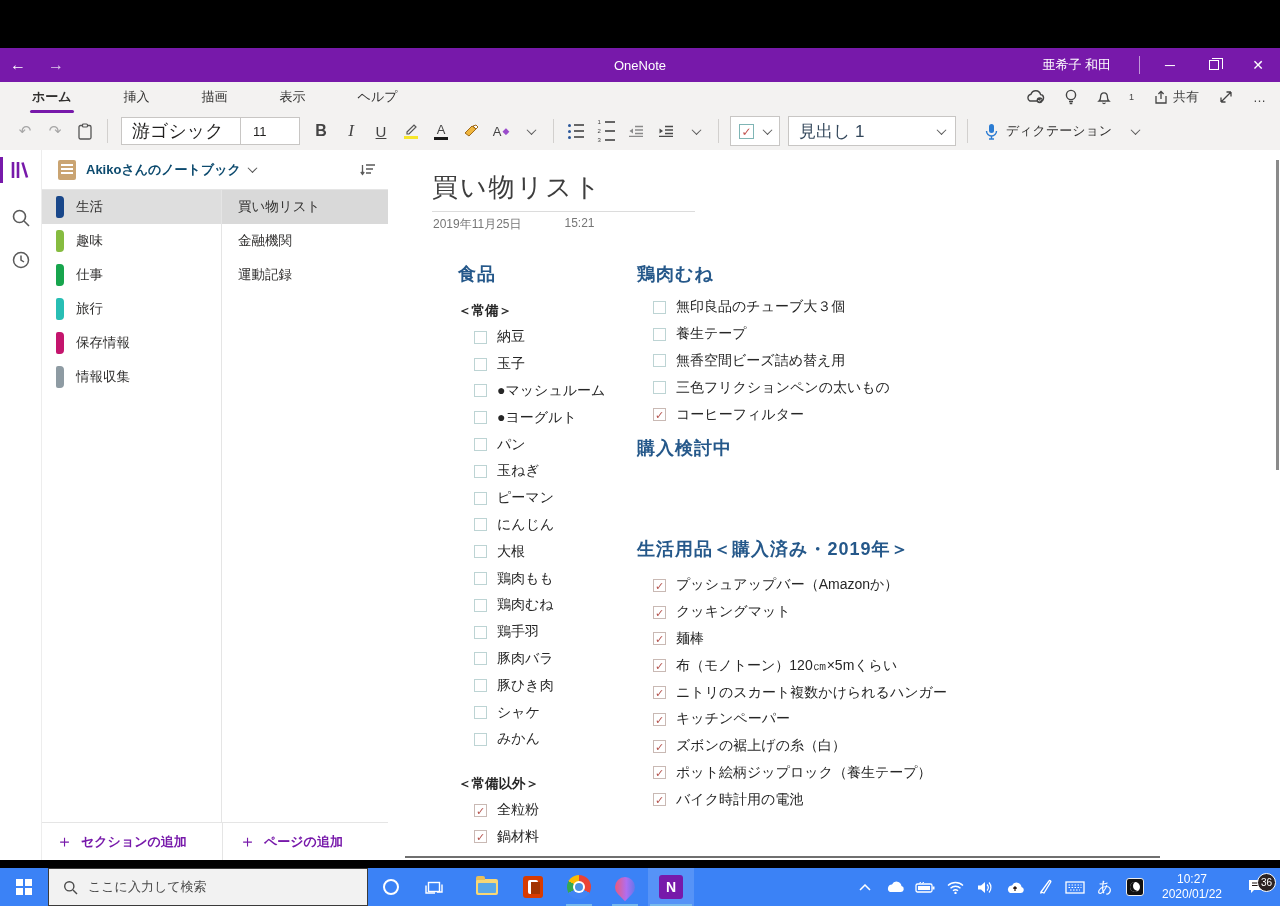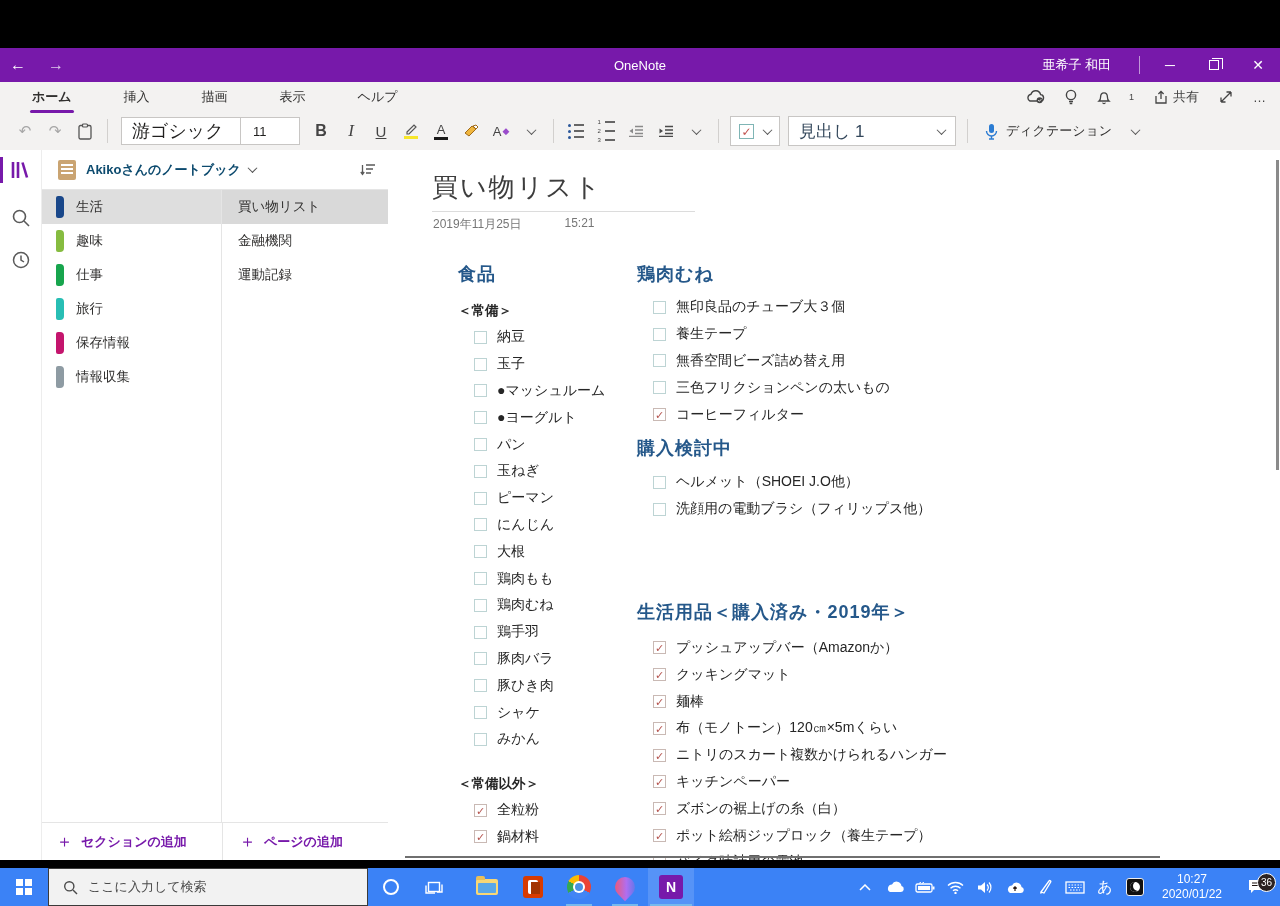--- a/index.html
+++ b/index.html
@@ -508,30 +508,20 @@
             <div class="todo">
     <span class="todo-checkbox"></span>
     <span class="todo-text">三色フリクションペンの太いもの</span>
   </div>
             <div class="todo">
     <span class="todo-checkbox checked">✓</span>
     <span class="todo-text">コーヒーフィルター</span>
   </div>
           </div>
         <div class="h-blue" style="margin-top:8px;">購入検討中</div>
-        <div style="margin-top:9px;">
-            <div class="todo">
-    <span class="todo-checkbox"></span>
-    <span class="todo-text">ヘルメット（SHOEI J.O他）</span>
-  </div>
-            <div class="todo">
-    <span class="todo-checkbox"></span>
-    <span class="todo-text">洗顔用の電動ブラシ（フィリップス他）</span>
-  </div>
-          </div>
         <div class="h-blue" style="margin-top:77px;">生活用品＜購入済み・2019年＞</div>
         <div style="margin-top:11px;">
             <div class="todo">
     <span class="todo-checkbox checked">✓</span>
     <span class="todo-text">プッシュアップバー（Amazonか）</span>
   </div>
             <div class="todo">
     <span class="todo-checkbox checked">✓</span>
     <span class="todo-text">クッキングマット</span>
   </div>

